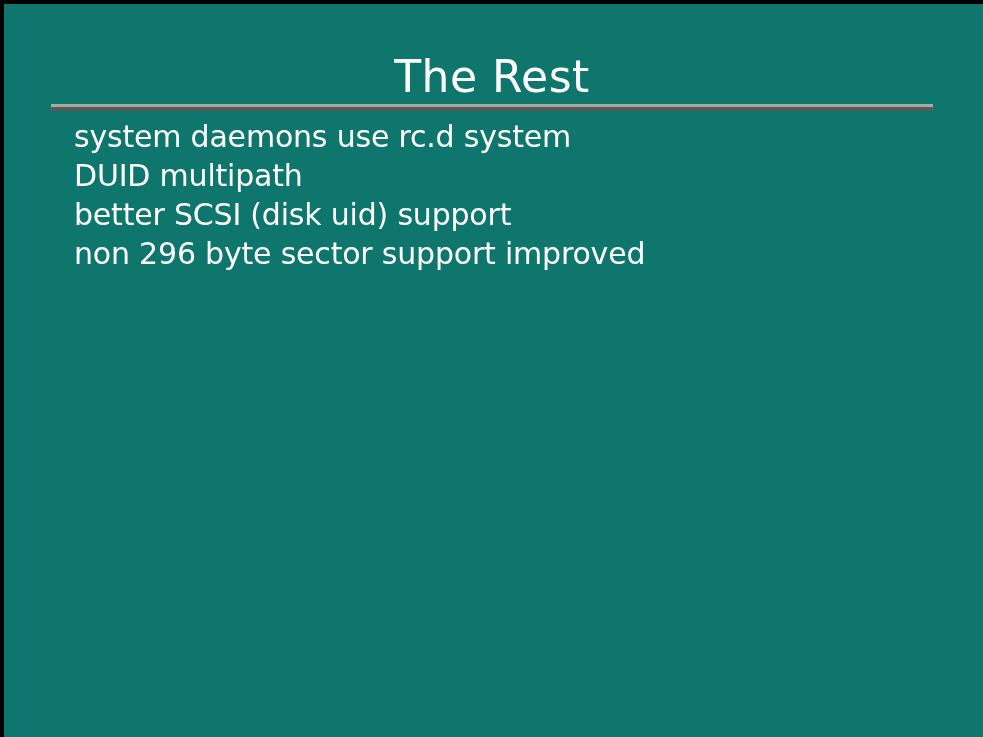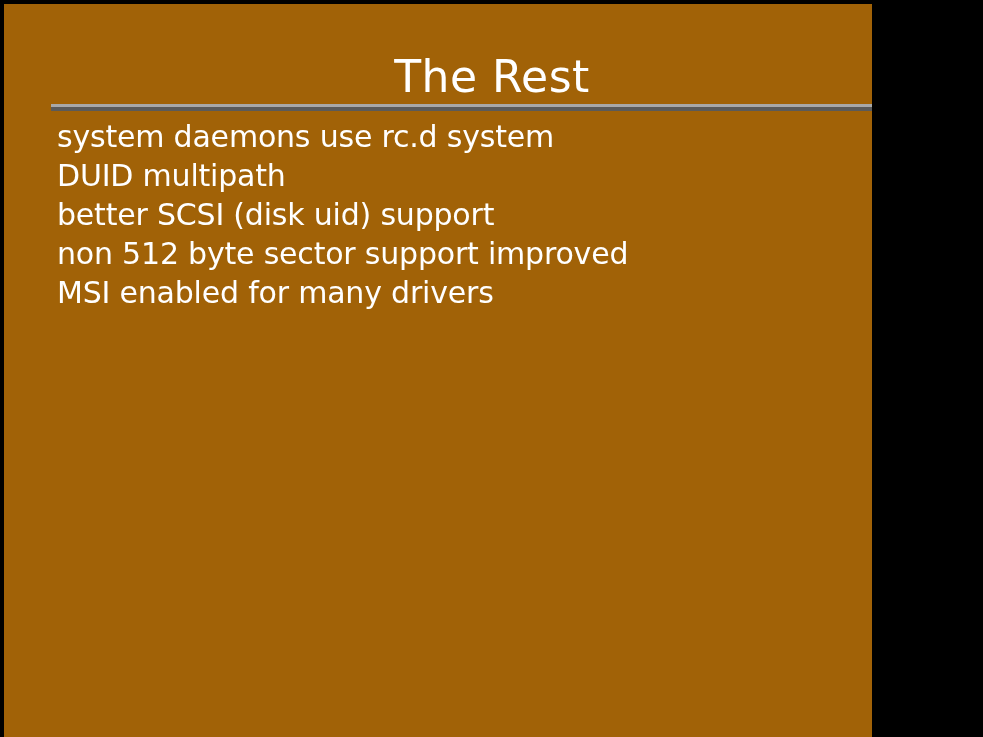--- a/index.html
+++ b/index.html
@@ -3,23 +3,23 @@
 <meta charset="utf-8">
 <style>
   html, body {
     margin: 0;
     padding: 0;
     background: #000000;
   }
 
   .slide {
     position: relative;
-    width: 872px;
+    width: 983px;
     height: 737px;
-    background: #a16207;
+    background: #0f766e;
     overflow: hidden;
     box-sizing: border-box;
     border-top: 4px solid #000000;
     border-left: 4px solid #000000;
     font-family: "DejaVu Sans", sans-serif;
   }
 
   .slide-inner {
     position: absolute;
     left: 0;
@@ -72,37 +72,37 @@
   }
 
   .body-list li {
     color: #ffffff;
     font-family: "DejaVu Sans", sans-serif;
     font-size: 30px;
     line-height: 39px;
     font-weight: 400;
     letter-spacing: -0.2px;
     white-space: nowrap;
+    margin-left: 17px;
   }
 </style>
 </head>
 <body>
 
 <div class="slide">
   <div class="slide-inner">
 
     <div class="slide-title">The Rest</div>
 
     <div class="title-rule">
       <div class="rule-light"></div>
       <div class="rule-dark"></div>
     </div>
 
     <ul class="body-list">
       <li>system daemons use rc.d system</li>
       <li>DUID multipath</li>
       <li>better SCSI (disk uid) support</li>
-      <li>non 512 byte sector support improved</li>
-      <li>MSI enabled for many drivers</li>
+      <li>non 296 byte sector support improved</li>
     </ul>
 
   </div>
 </div>
 
 </body></html>

